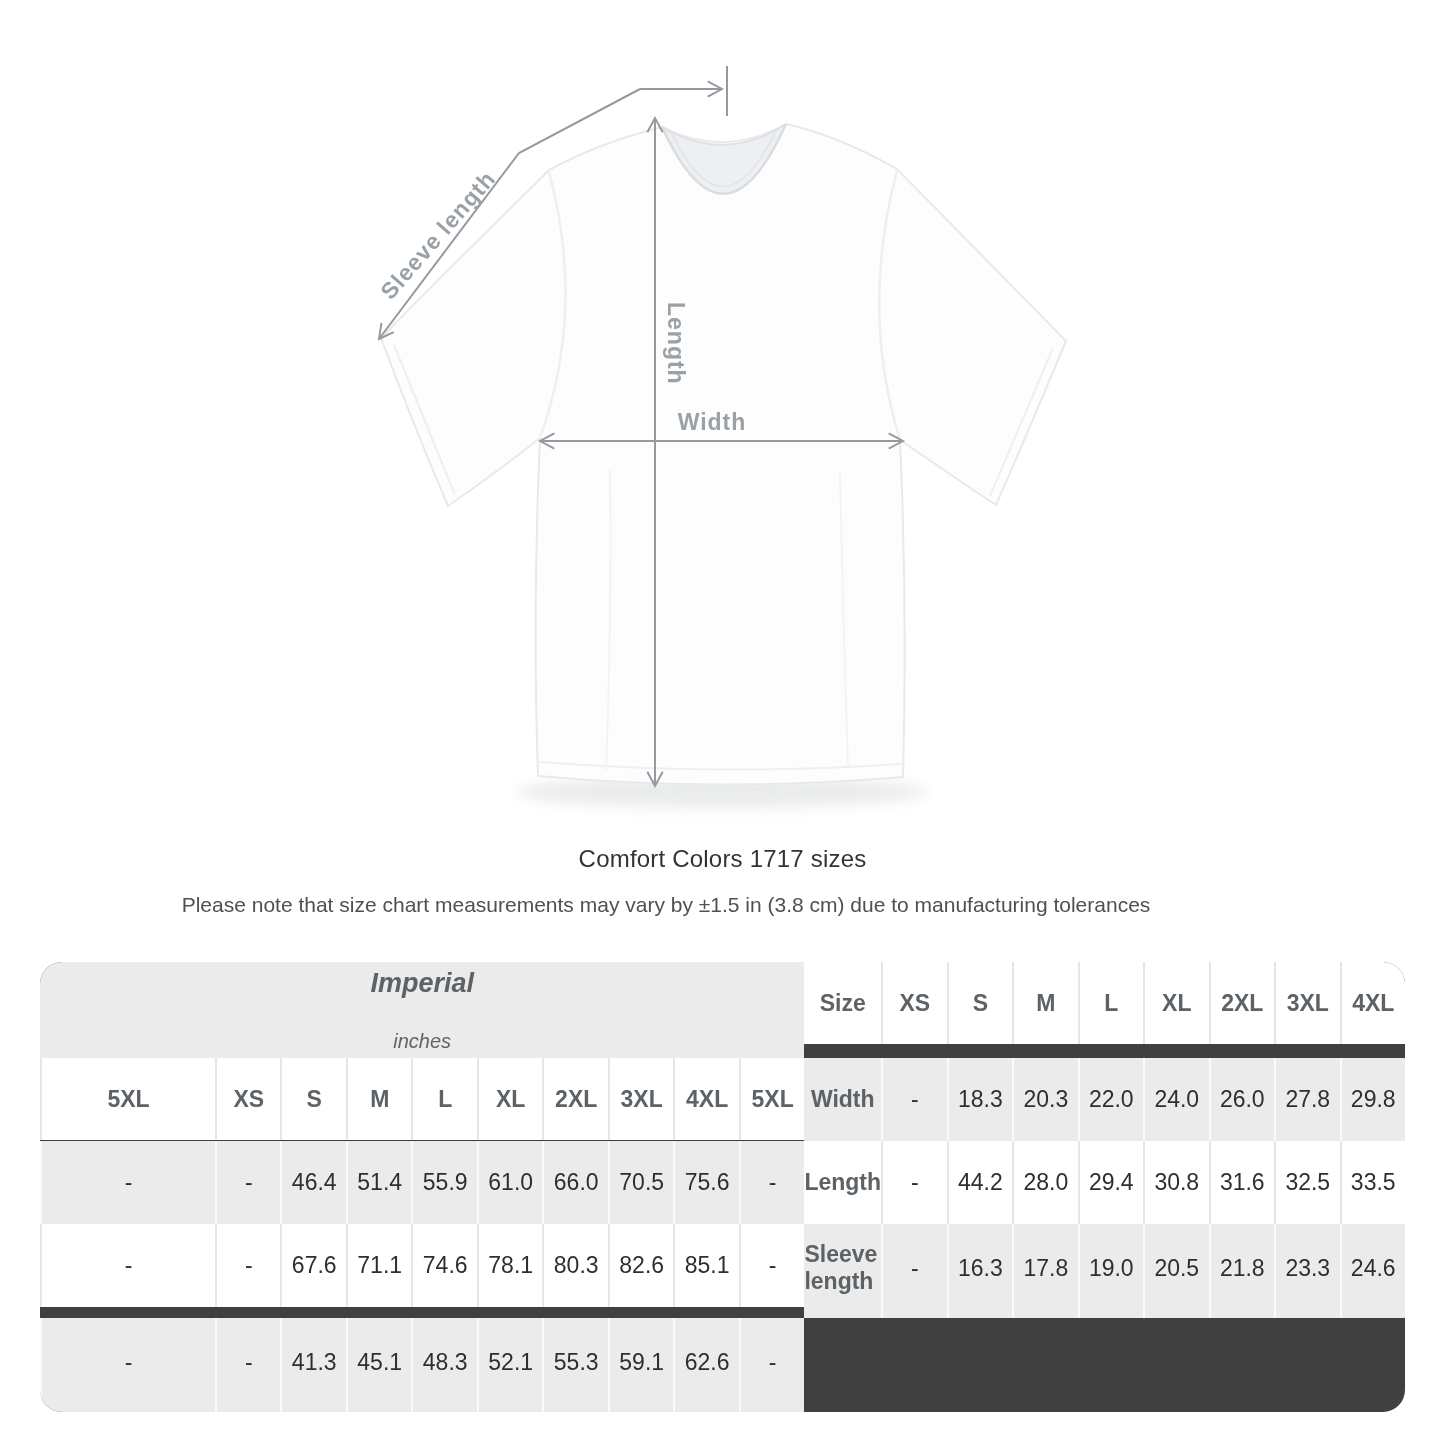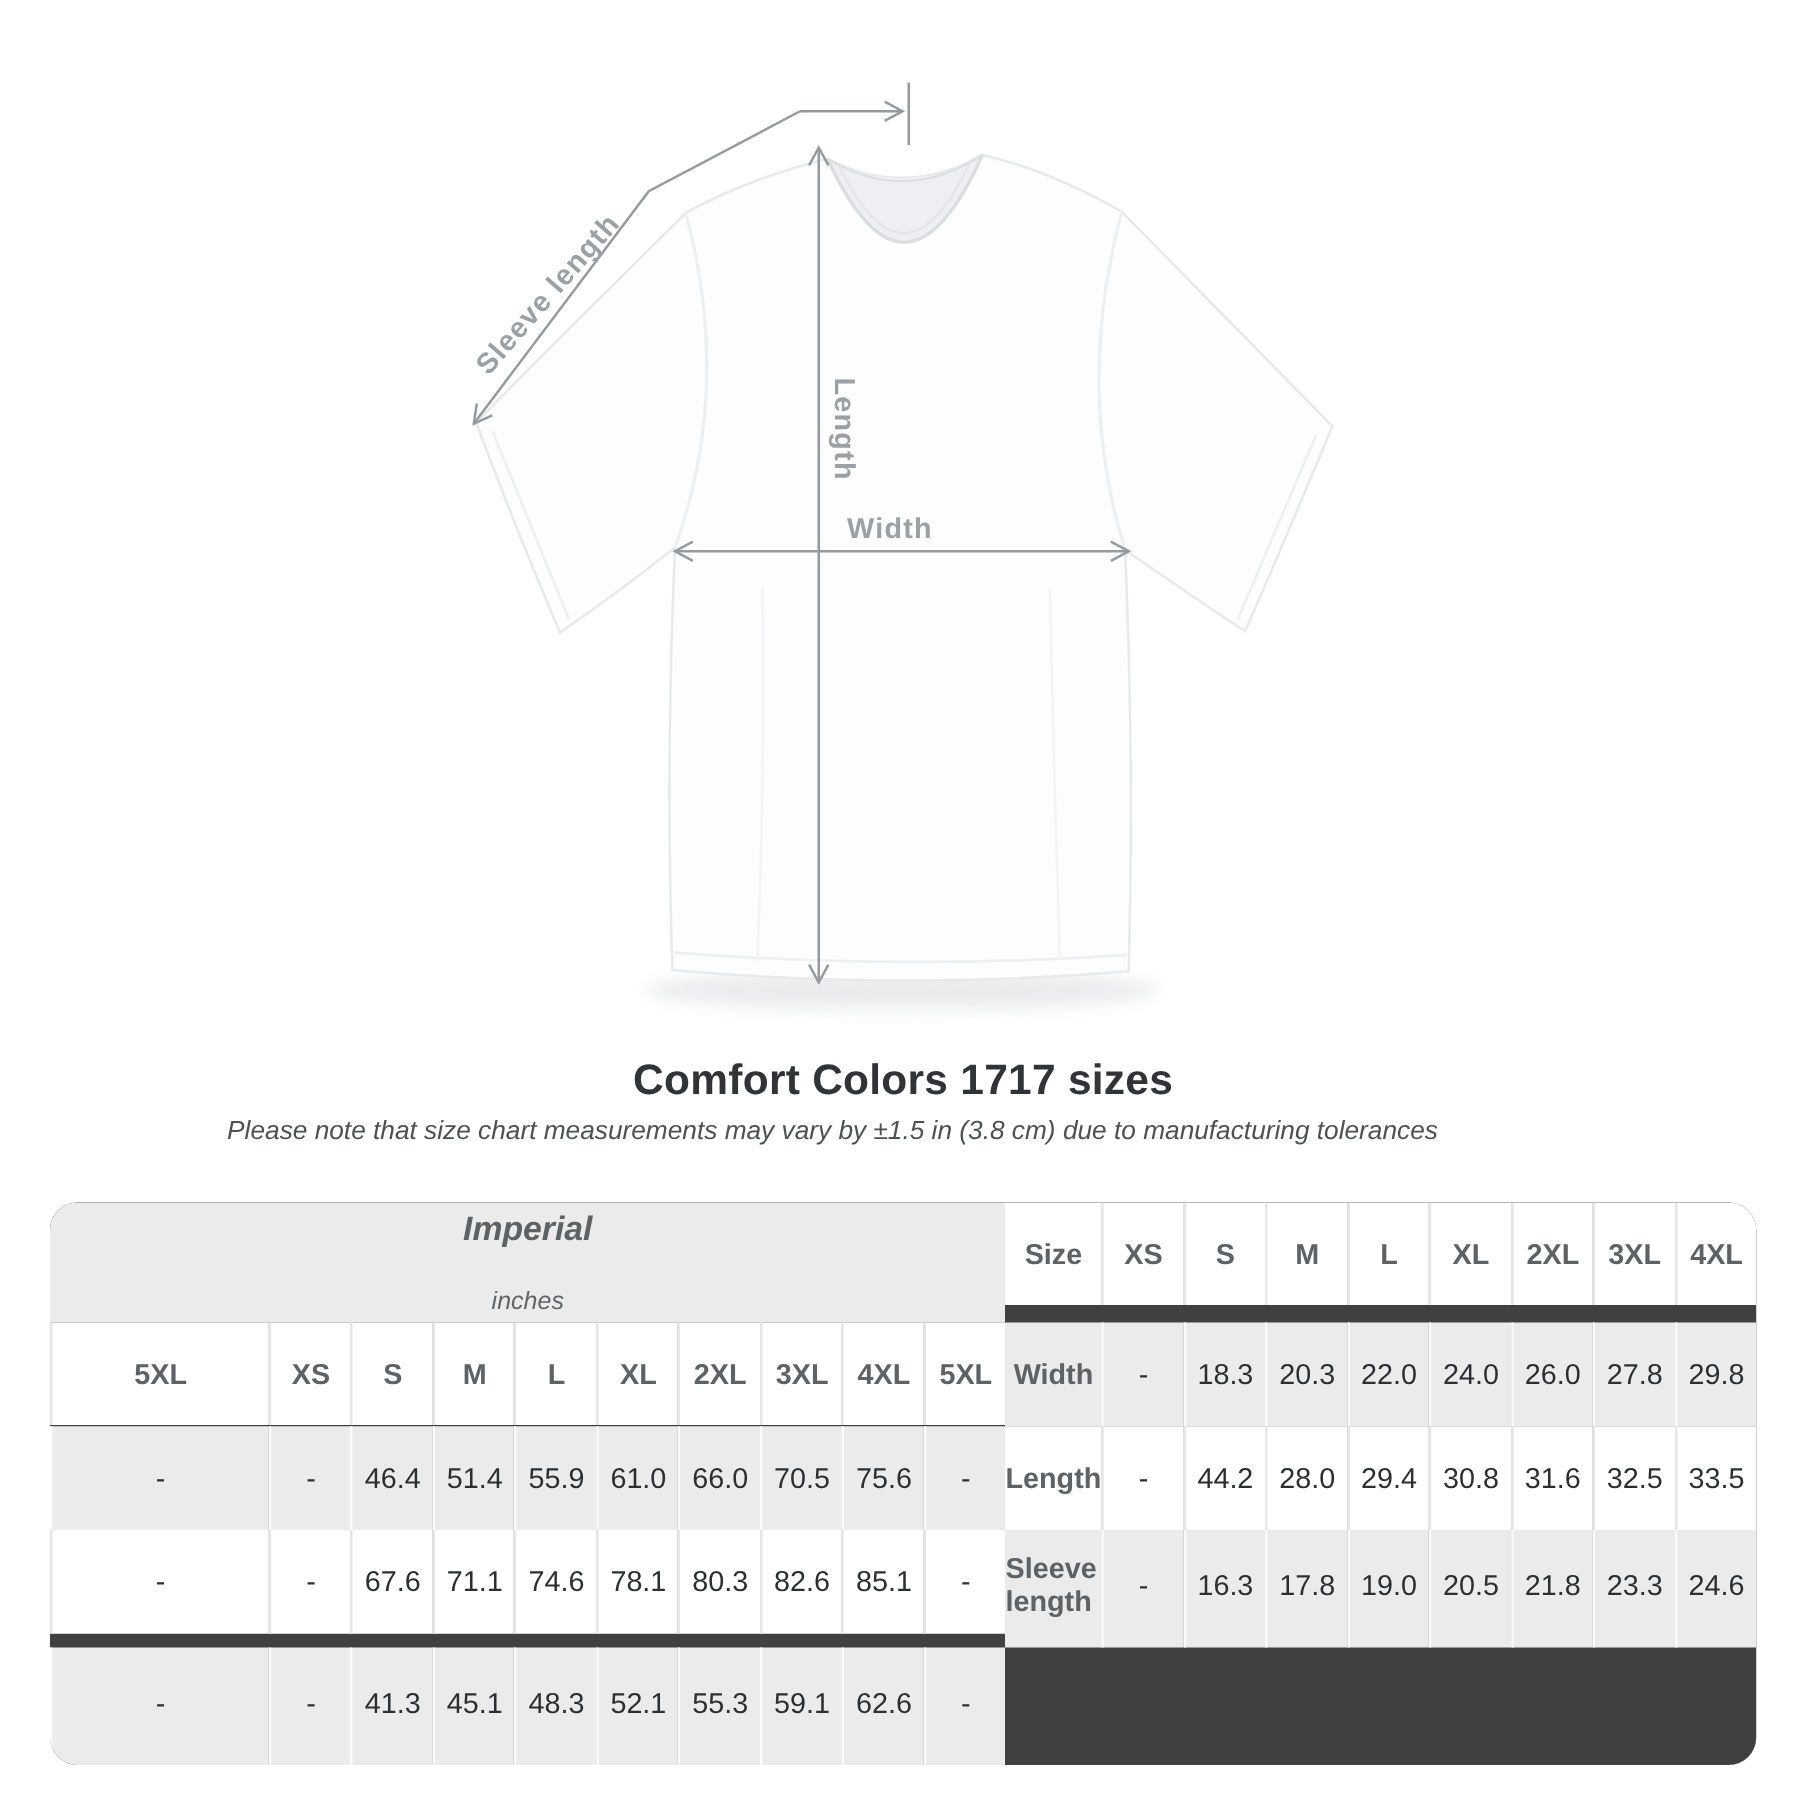--- a/index.html
+++ b/index.html
@@ -6,25 +6,25 @@
   body{
     width:1445px;height:1445px;position:relative;overflow:hidden;
     background:#ffffff;
     font-family:"Liberation Sans", sans-serif;
   }
   
   .hero{position:absolute;left:0;top:0;width:1445px;height:845px;display:block;}
   
   .title{
     position:absolute;left:0;top:845px;width:1445px;text-align:center;
-    font-size:34px;font-weight:bold;color:#303438;letter-spacing:.2px;
+    font-size:24px;font-weight:normal;color:#303438;letter-spacing:.2px;
   }
   .subtitle{
     position:absolute;left:0;top:893px;width:1332px;text-align:center;
-    font-size:21px;font-style:italic;color:#4c5154;
+    font-size:21px;color:#4c5154;
   }
   
   .table-wrap{
     position:absolute;left:40px;top:962px;width:1365px;
     border-radius:22px;overflow:hidden;background:#404040;
   }
   .grid{display:grid;grid-template-columns:175px repeat(18,1fr);}
   .cell{display:flex;align-items:center;justify-content:center;box-sizing:border-box;}
   .band{
     background:#ebebeb;height:96px;flex-direction:column;gap:7px;

